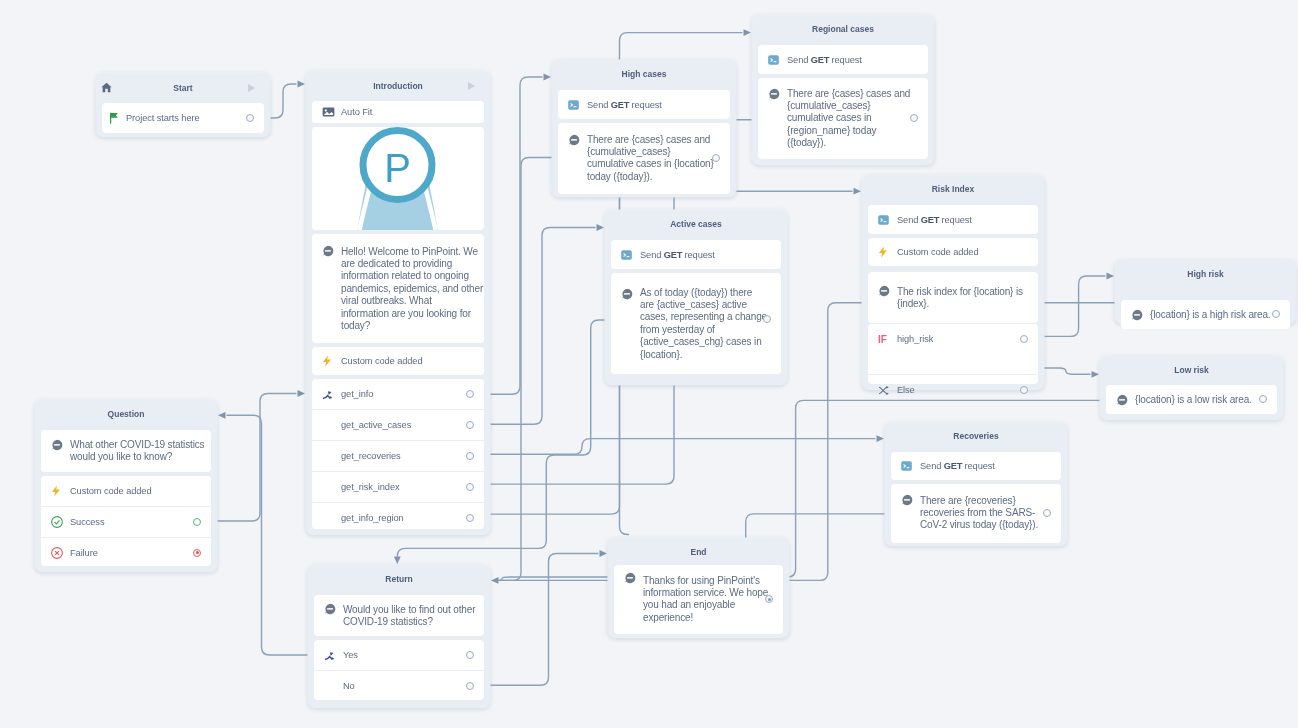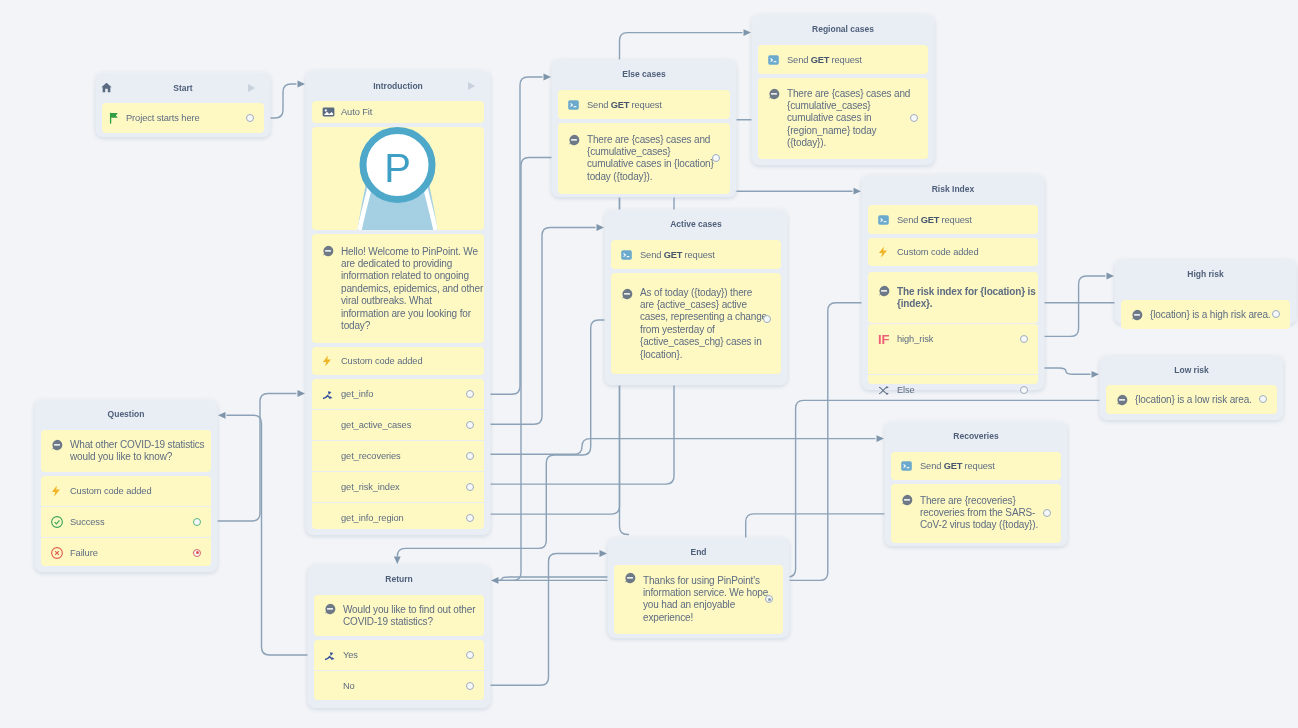--- a/index.html
+++ b/index.html
@@ -1,20 +1,20 @@
 <!DOCTYPE html>
 <html><head>
 <meta charset="utf-8">
 <style>
   html,body{margin:0;padding:0;}
   body{width:1298px;height:728px;overflow:hidden;background:#f2f4f7;font-family:"Liberation Sans",sans-serif;position:relative;}
   #wires{position:absolute;left:0;top:0;z-index:0;}
   .node{position:absolute;background:#e9edf4;border-radius:7px;z-index:2;box-shadow:0 1px 4px rgba(150,165,190,.45),0 0 0 1px rgba(255,255,255,.5);}
   .hdr{display:flex;align-items:center;justify-content:center;font-size:8.5px;font-weight:bold;color:#4e5f7a;position:relative;letter-spacing:0;}
-  .blk{position:absolute;left:6px;right:6px;background:#fef9c3;border-radius:4px;}
+  .blk{position:absolute;left:6px;right:6px;background:#ffffff;border-radius:4px;}
   .row{position:relative;display:flex;align-items:center;font-size:9.3px;color:#5d6c82;letter-spacing:-0.1px;}
   .row+.row{border-top:1px solid #eaedf2;}
   .rtxt{position:absolute;left:29px;}
   .sp{font-size:10px;color:#5d6c82;line-height:12.4px;letter-spacing:-0.15px;}
   .sp .txt{position:absolute;left:29px;top:50%;transform:translateY(-50%);white-space:nowrap;}
   .sp .ic{position:absolute;left:10px;top:8px;}
   .ric{position:absolute;left:10px;display:inline-flex;}
   .port{position:absolute;width:6px;height:6px;border:1.5px solid #9fadbd;border-radius:50%;background:#f6f8fa;right:10px;top:50%;margin-top:-4.5px;}
   .pgreen{border-color:#59b87a;}
   .pred{border-color:#e06663;}
@@ -149,21 +149,21 @@
         <span class="port"></span>
       </div>
     <div class="row" style="height:30px;">
         <span class="rtxt">get_info_region</span>
         <span class="port"></span>
       </div>
   </div>
 </div>
 
 <div class="node" style="left:552px;top:60px;width:184px;height:137px;">
-  <div class="hdr" style="height:28px;">Else cases</div>
+  <div class="hdr" style="height:28px;">High cases</div>
   <div class="blk" style="top:30px;height:29px;">
     <div class="row" style="height:29px;">
       <span class="ric">
           <svg width="11" height="10" viewBox="0 0 11 10">
             <rect x="0.2" y="0.2" width="10.6" height="9.6" rx="1.8" fill="#6ba9cd"></rect>
             <path d="M2.6 3.4 L4.4 5 L2.6 6.6" stroke="#ffffff" stroke-width="1.1" fill="none"></path>
             <path d="M5.6 6.7 H8.4" stroke="#ffffff" stroke-width="1.1"></path>
           </svg>
         </span>
       <span class="rtxt">Send <b style="color:#46566e;letter-spacing:-0.3px">GET</b> request</span>
@@ -244,30 +244,30 @@
   <div class="blk" style="top:63px;height:28px;">
     <div class="row" style="height:28px;">
       <span class="ric">
           <svg width="10" height="12" viewBox="0 0 10 12">
             <path d="M5.9 0.4 L0.9 6.9 H4.1 L3.2 11.6 L9 4.6 H5.3 Z" fill="#f0b429"></path>
           </svg>
         </span>
       <span class="rtxt">Custom code added</span>
     </div>
   </div>
-  <div class="blk sp" style="top:97px;height:51px;font-weight:bold;">
+  <div class="blk sp" style="top:97px;height:51px;">
     <span class="ic" style="top:12.8px;"><svg width="12" height="12" viewBox="0 0 14 14">
           <path d="M7 0.8 a6.2 6.2 0 1 1 -4.6 10.4 L0.8 13.2 l1.6-3.4 A6.2 6.2 0 0 1 7 0.8z" fill="#6e7987"></path>
           <rect x="3.6" y="6" width="6.8" height="1.7" fill="#fff"></rect>
         </svg></span>
     <span class="txt">The risk index for {location}  is<br>{index}.</span>
   </div>
   <div class="blk" style="top:149px;height:60px;">
     <div class="row" style="height:30px;">
-      <span class="ric" style="font-size:13px;font-weight:bold;color:#ee5e77;text-align:center;">IF</span>
+      <span class="ric" style="font-size:10px;font-weight:bold;color:#ee5e77;text-align:center;">IF</span>
       <span class="rtxt">high_risk</span>
         <span class="port"></span>
     </div>
     <div class="row" style="height:30px;margin-top:20px;">
       <span class="ric">
           <svg width="11" height="9" viewBox="0 0 13 11">
             <path d="M1 9.5 C4 9.5 8 1.5 11 1.5 M1 1.5 C4 1.5 8 9.5 11 9.5" stroke="#5a6a80" stroke-width="1.3" fill="none"></path>
             <path d="M10 0 L13 1.5 L10 3 Z" fill="#5a6a80"></path>
             <path d="M10 8 L13 9.5 L10 11 Z" fill="#5a6a80"></path>
           </svg>

